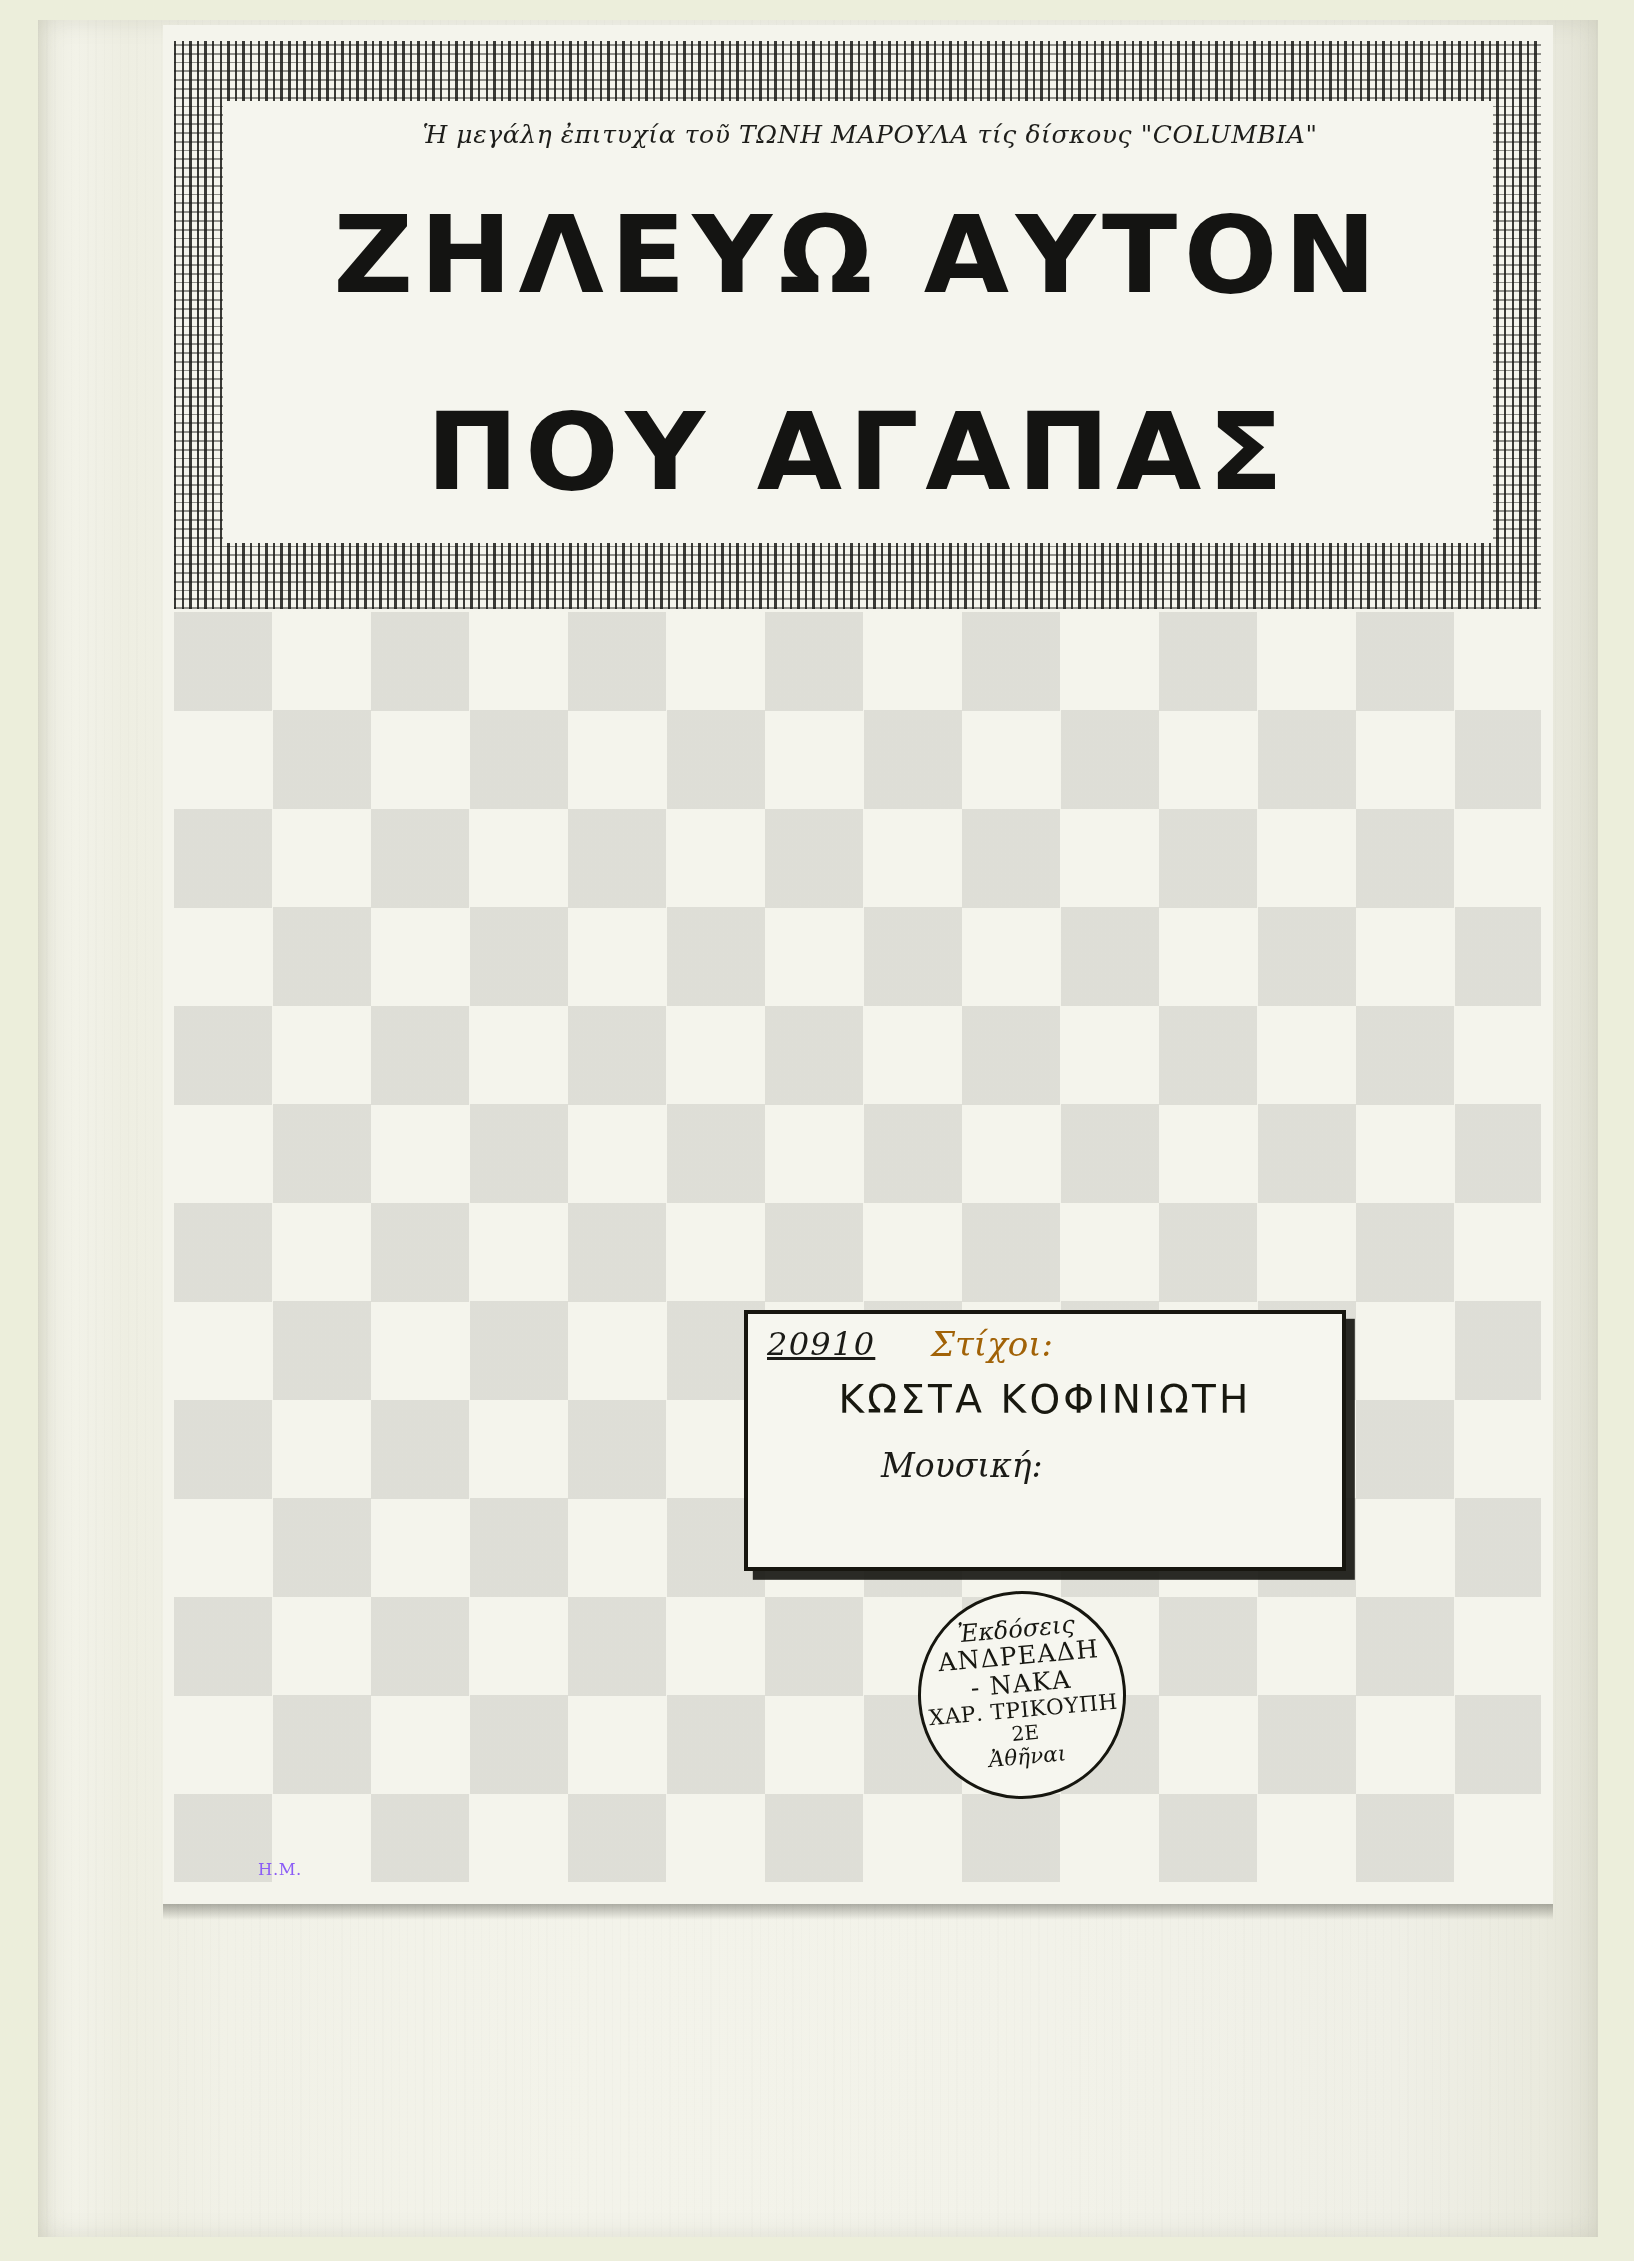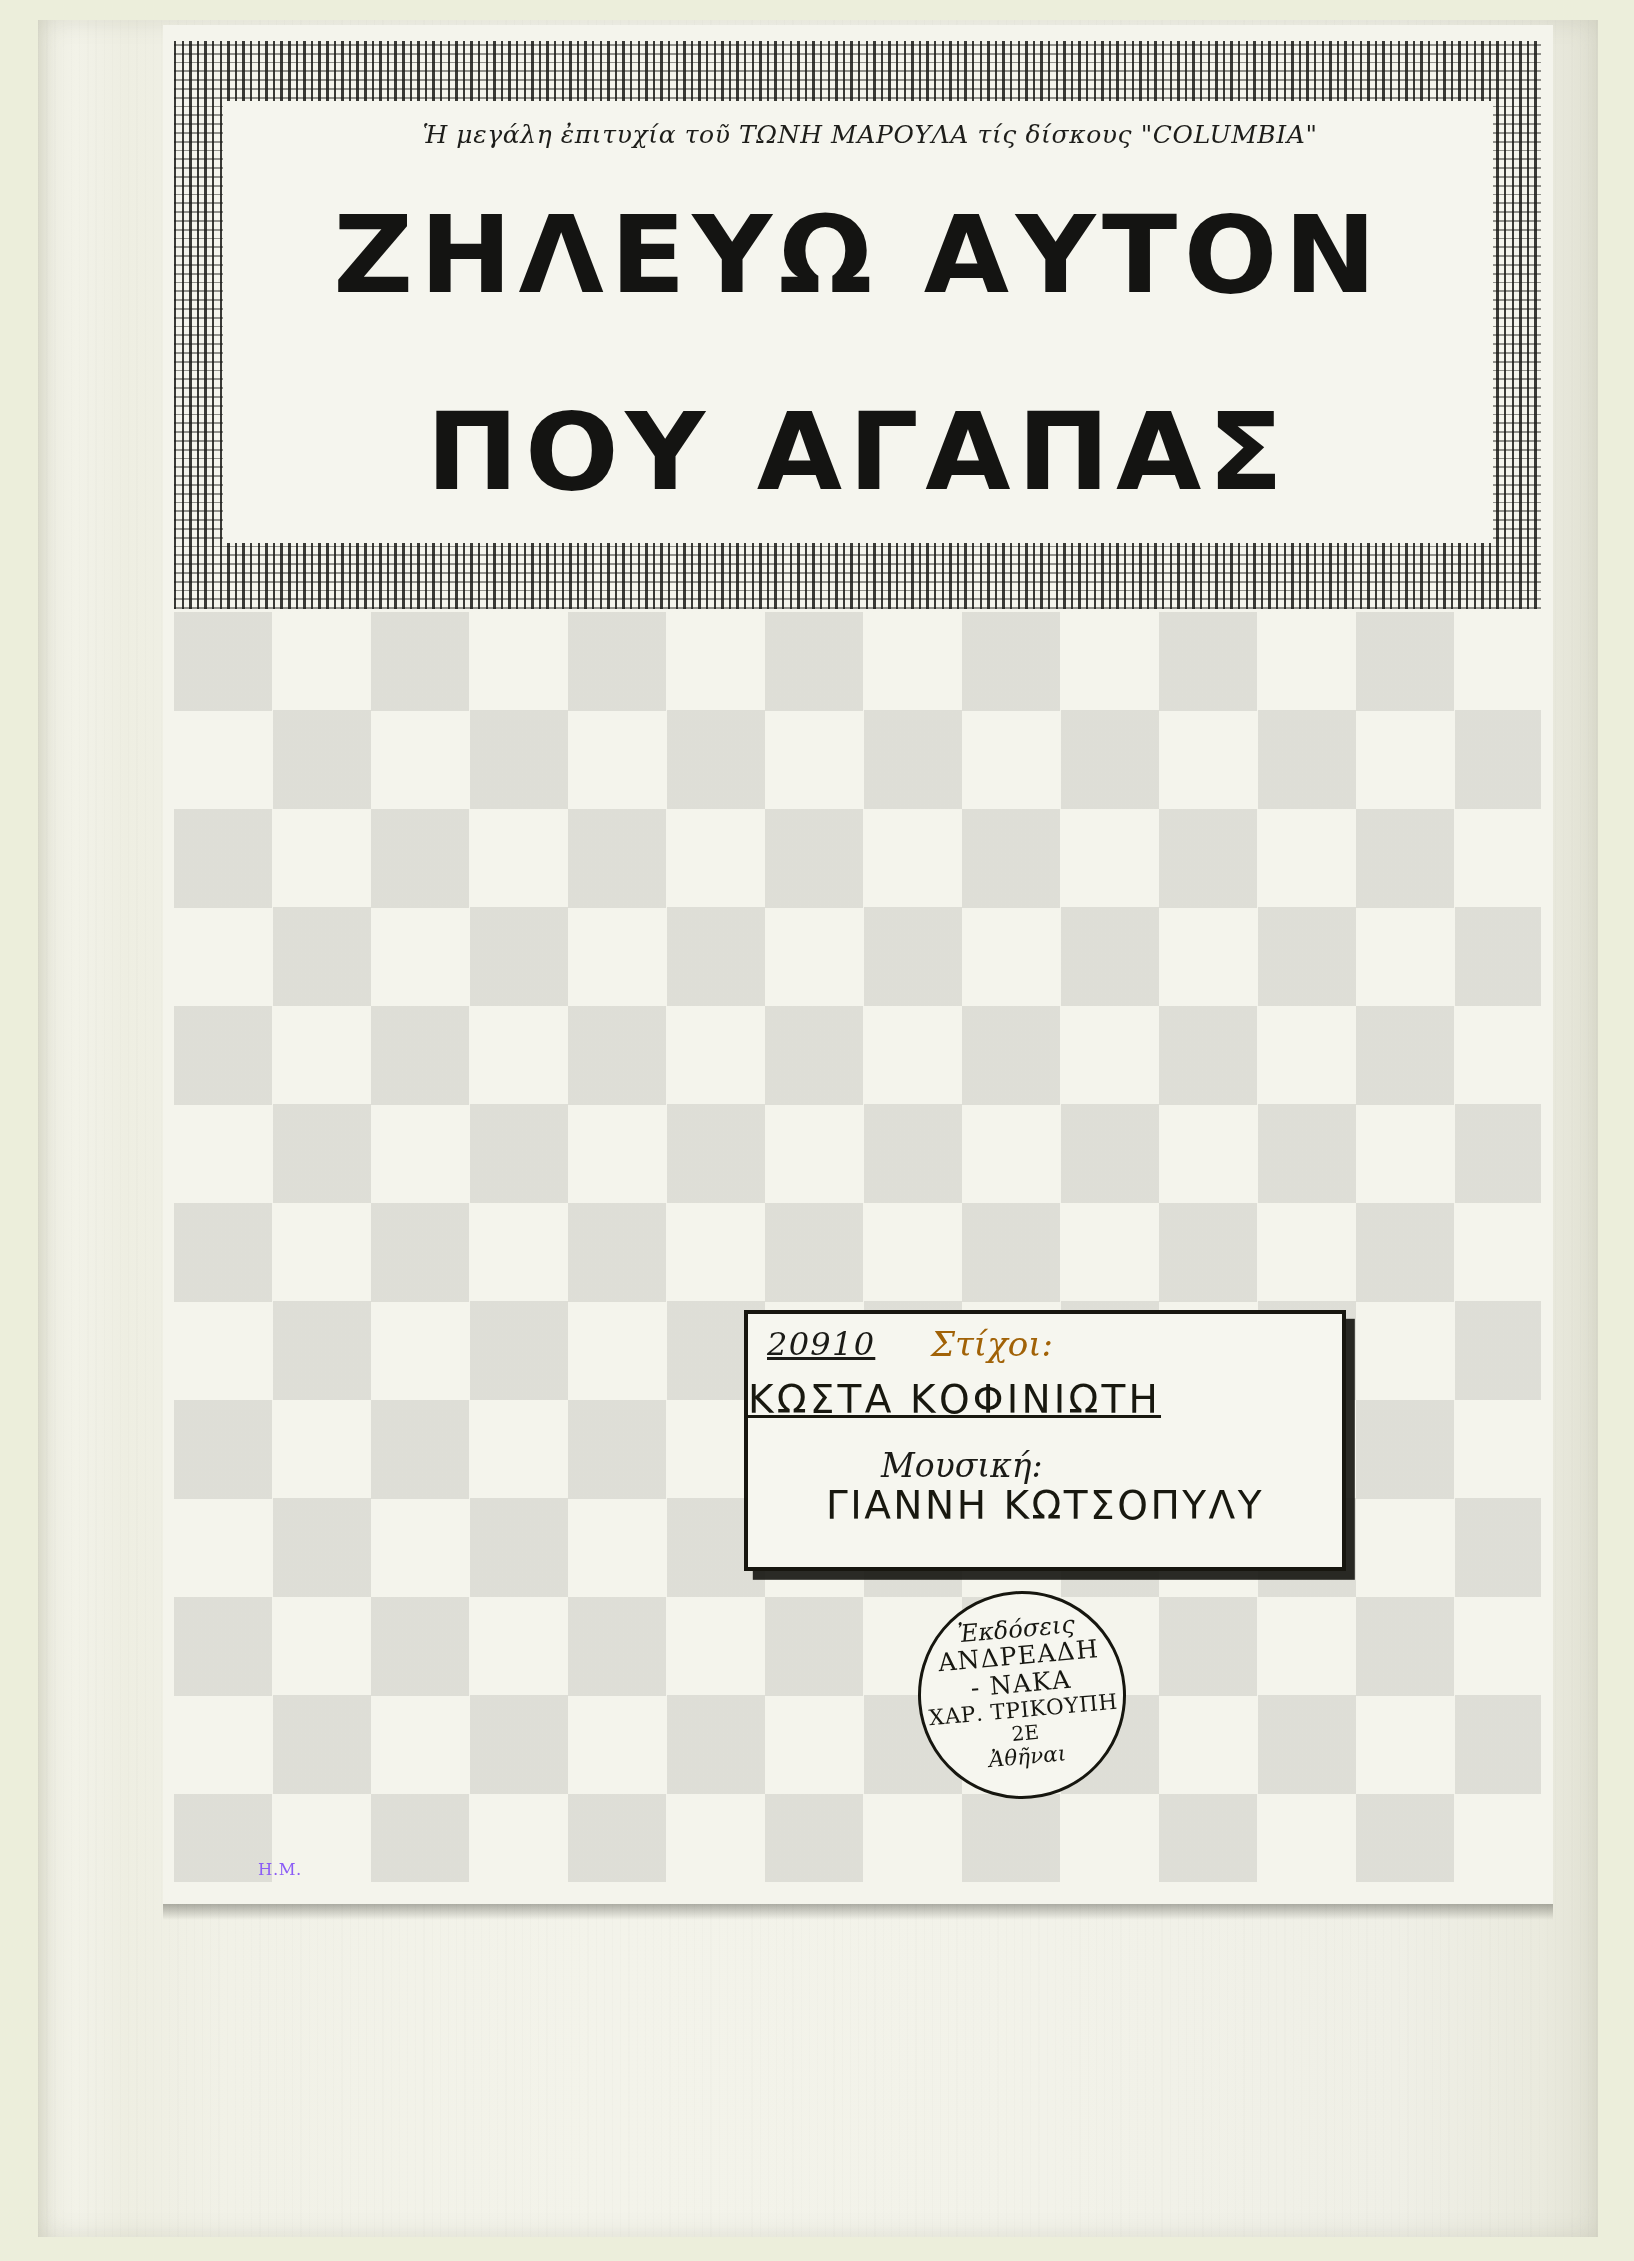--- a/index.html
+++ b/index.html
@@ -200,26 +200,25 @@
     font-family: "DejaVu Serif", serif;
     font-style: italic;
     font-size: 34px;
     color: #a16207;
   }
   #credits-lyricist {
     position: absolute;
     left: 0;
     top: 63px;
     width: 594px;
-    text-align: left;
+    text-align: center;
     font-family: "DejaVu Sans", sans-serif;
     font-size: 39px;
     letter-spacing: 3.2px;
     color: #18180f;
-    text-decoration: underline;
   }
   #credits-music-label {
     position: absolute;
     left: 133px;
     top: 132px;
     font-family: "DejaVu Serif", serif;
     font-style: italic;
     font-size: 33px;
     color: #1b1b17;
   }
@@ -304,21 +303,20 @@
 
     <div class="weave" id="texture-field"></div>
     <div class="weave" id="texture-checks"></div>
     <div class="weave" id="texture-zigzag"></div>
 
     <div id="credits-box">
       <div id="credits-catalog">20910</div>
       <div id="credits-lyrics-label">Στίχοι:</div>
       <div id="credits-lyricist">ΚΩΣΤΑ ΚΟΦΙΝΙΩΤΗ</div>
       <div id="credits-music-label">Μουσική:</div>
-      <div id="credits-composer">ΓΙΑΝΝΗ ΚΩΤΣΟΠΥΛΥ</div>
     </div>
 
     <div id="publisher-stamp">
       <div class="pub-1">Ἐκδόσεις</div>
       <div class="pub-2">ΑΝΔΡΕΑΔΗ</div>
       <div class="pub-3">- ΝΑΚΑ</div>
       <div class="pub-4">ΧΑΡ. ΤΡΙΚΟΥΠΗ</div>
       <div class="pub-5">2Ε</div>
       <div class="pub-6">Ἀθῆναι</div>
     </div>

